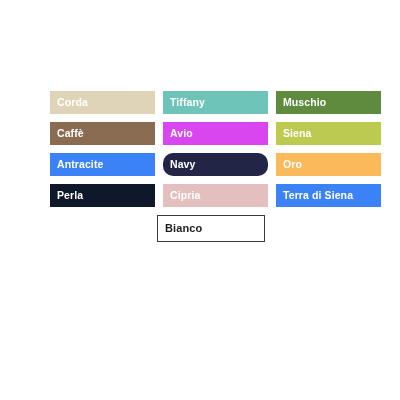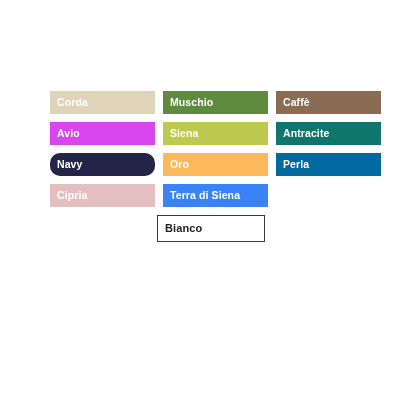--- a/index.html
+++ b/index.html
@@ -69,45 +69,48 @@
 </head>
 <body>
 
 <div id="palette-board">
 
   <div class="swatch-grid">
 
     <div class="swatch" style="background-color: rgb(223, 211, 184);">
       <span class="swatch-label" style="color: rgb(255, 255, 255);">Corda</span>
     </div>
+    <div class="swatch" style="background-color: rgb(110, 196, 184);">
+      <span class="swatch-label" style="color: rgb(255, 255, 255);">Tiffany</span>
+    </div>
     <div class="swatch" style="background-color: rgb(95, 139, 62); padding-left: 7px;">
       <span class="swatch-label" style="color: rgb(255, 255, 255);">Muschio</span>
     </div>
 
     <div class="swatch" style="background-color: rgb(138, 108, 83);">
       <span class="swatch-label" style="color: rgb(255, 255, 255);">Caffè</span>
     </div>
     <div class="swatch" style="background-color: #d946ef;">
       <span class="swatch-label" style="color: rgb(255, 255, 255);">Avio</span>
     </div>
     <div class="swatch" style="background-color: rgb(188, 203, 79);">
       <span class="swatch-label" style="color: rgb(255, 255, 255);">Siena</span>
     </div>
 
-    <div class="swatch" style="background-color: #0f766e;">
+    <div class="swatch" style="background-color: #3b82f6;">
       <span class="swatch-label" style="color: rgb(255, 255, 255);">Antracite</span>
     </div>
     <div class="swatch" style="background-color: rgb(35, 37, 70); border-radius: 10px;">
       <span class="swatch-label" style="color: rgb(255, 255, 255);">Navy</span>
     </div>
     <div class="swatch" style="background-color: rgb(252, 185, 92);">
       <span class="swatch-label" style="color: rgb(255, 255, 255);">Oro</span>
     </div>
 
-    <div class="swatch" style="background-color: #0369a1; align-items: center;">
+    <div class="swatch" style="background-color: #0f172a; align-items: center;">
       <span class="swatch-label" style="color: rgb(255, 255, 255);">Perla</span>
     </div>
     <div class="swatch" style="background-color: rgb(227, 191, 192);">
       <span class="swatch-label" style="color: rgb(255, 255, 255);">Cipria</span>
     </div>
     <div class="swatch" style="background-color: #3b82f6;">
       <span class="swatch-label" style="color: rgb(255, 255, 255);">Terra di Siena</span>
     </div>
 
   </div>

